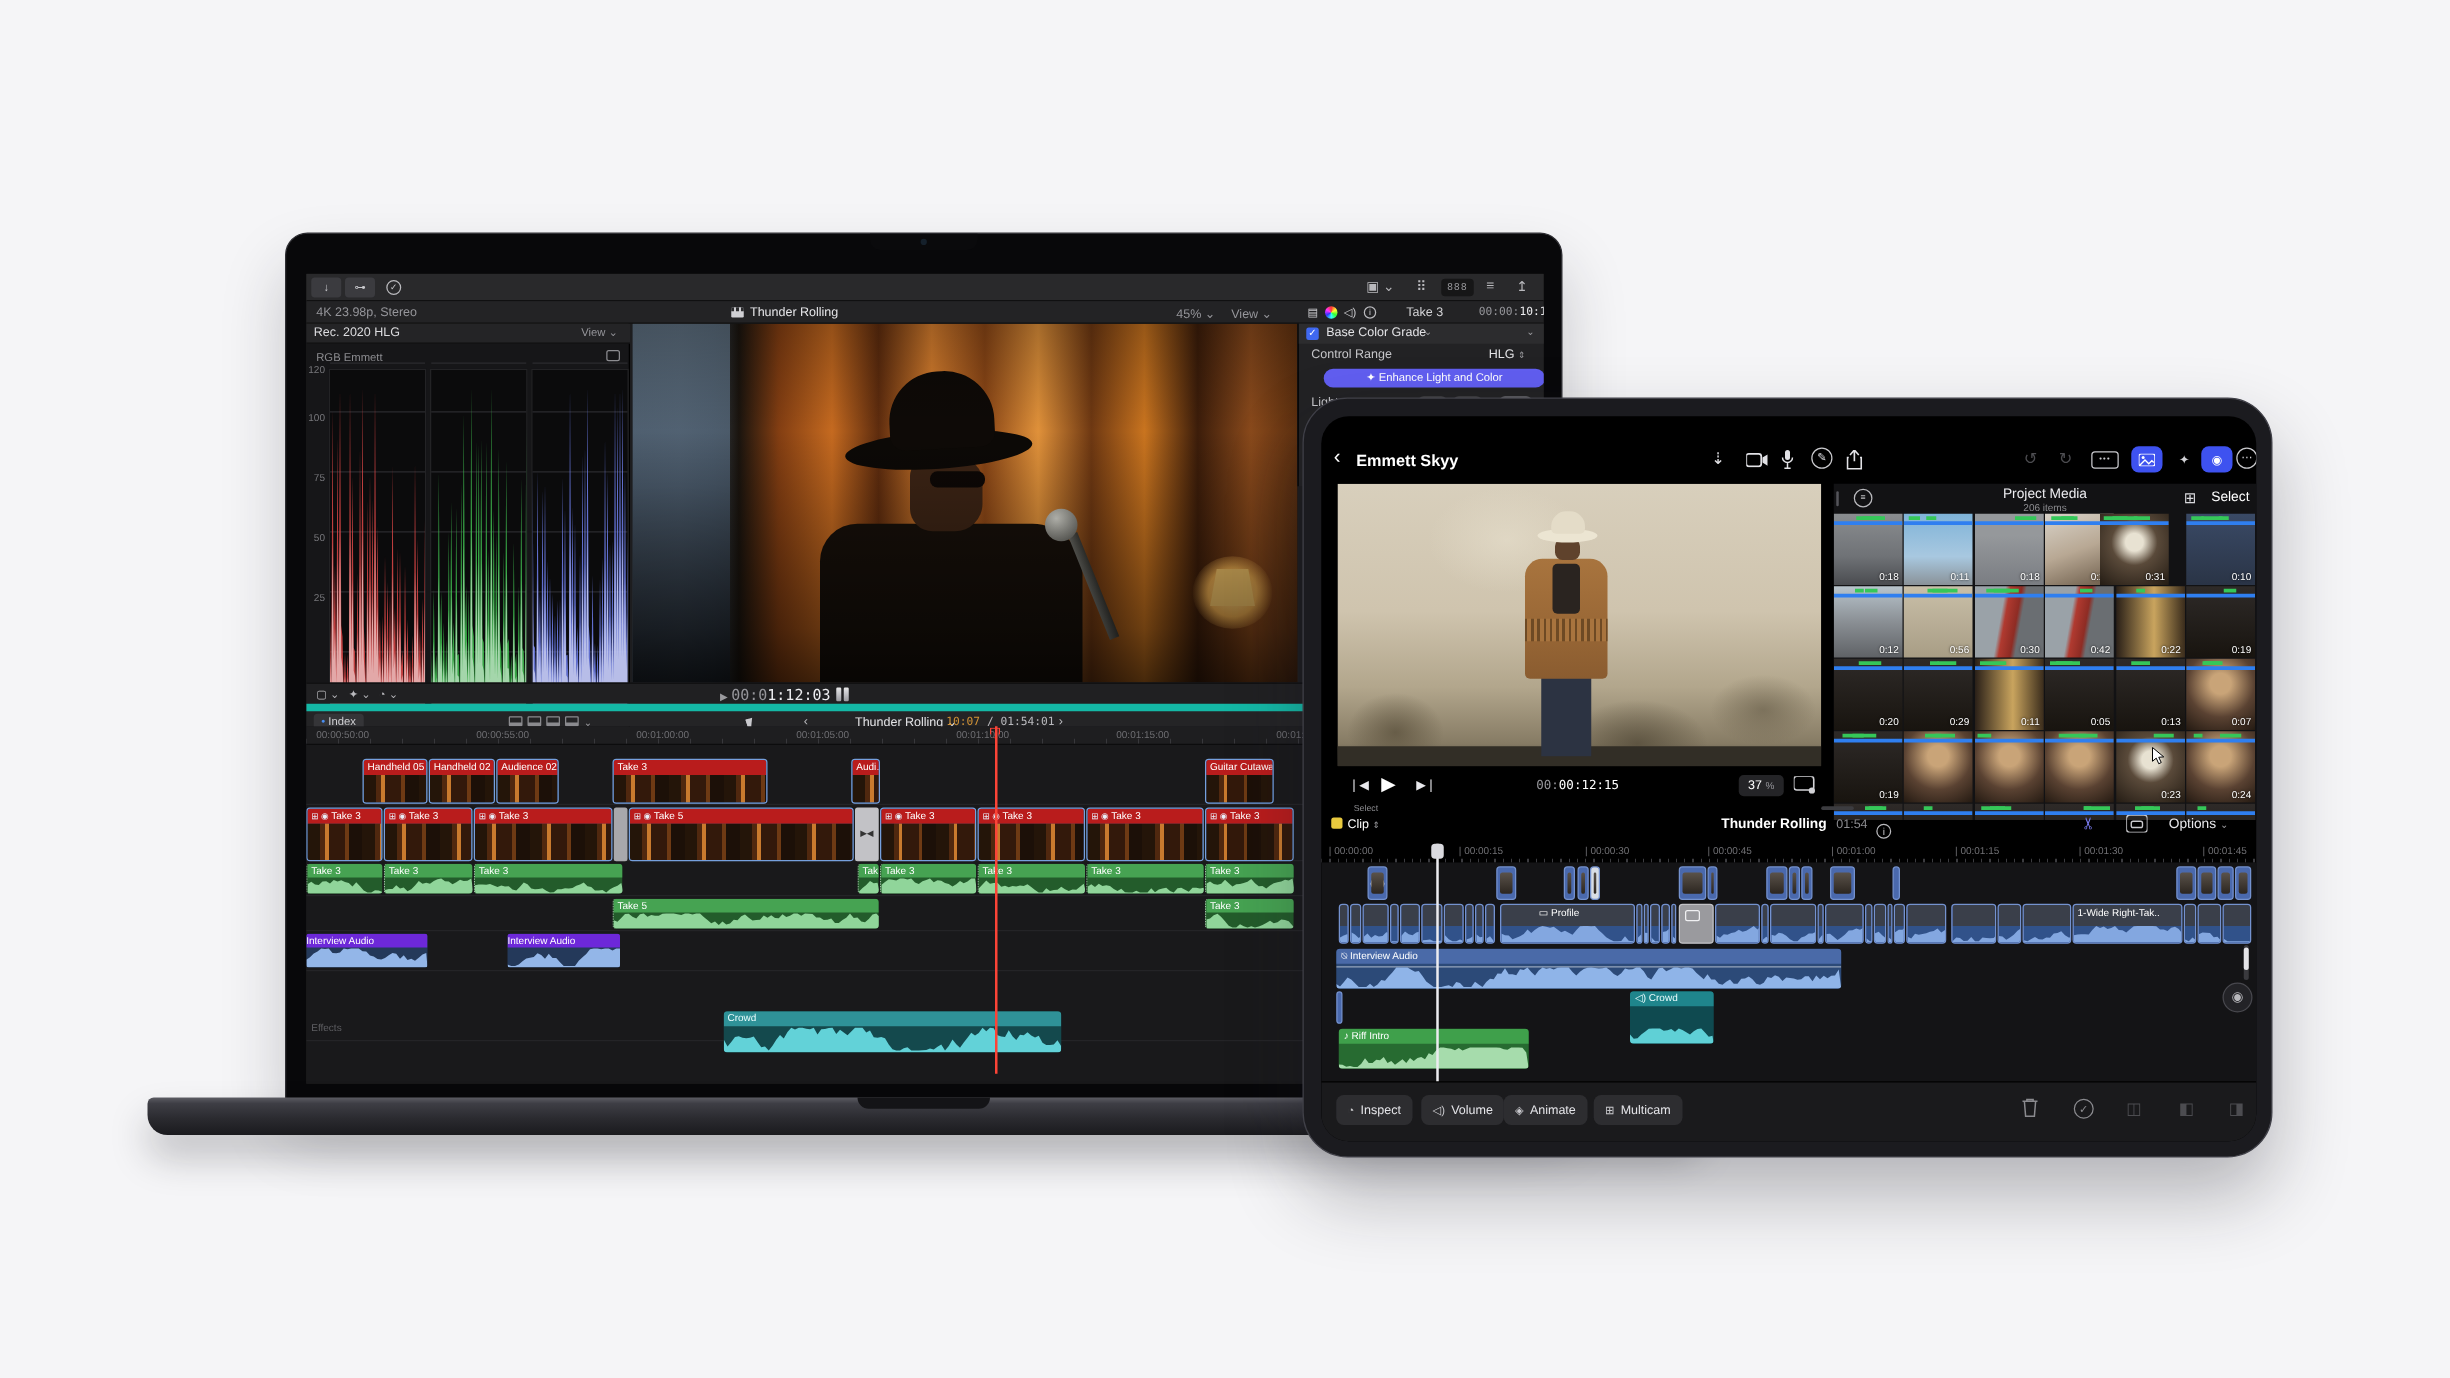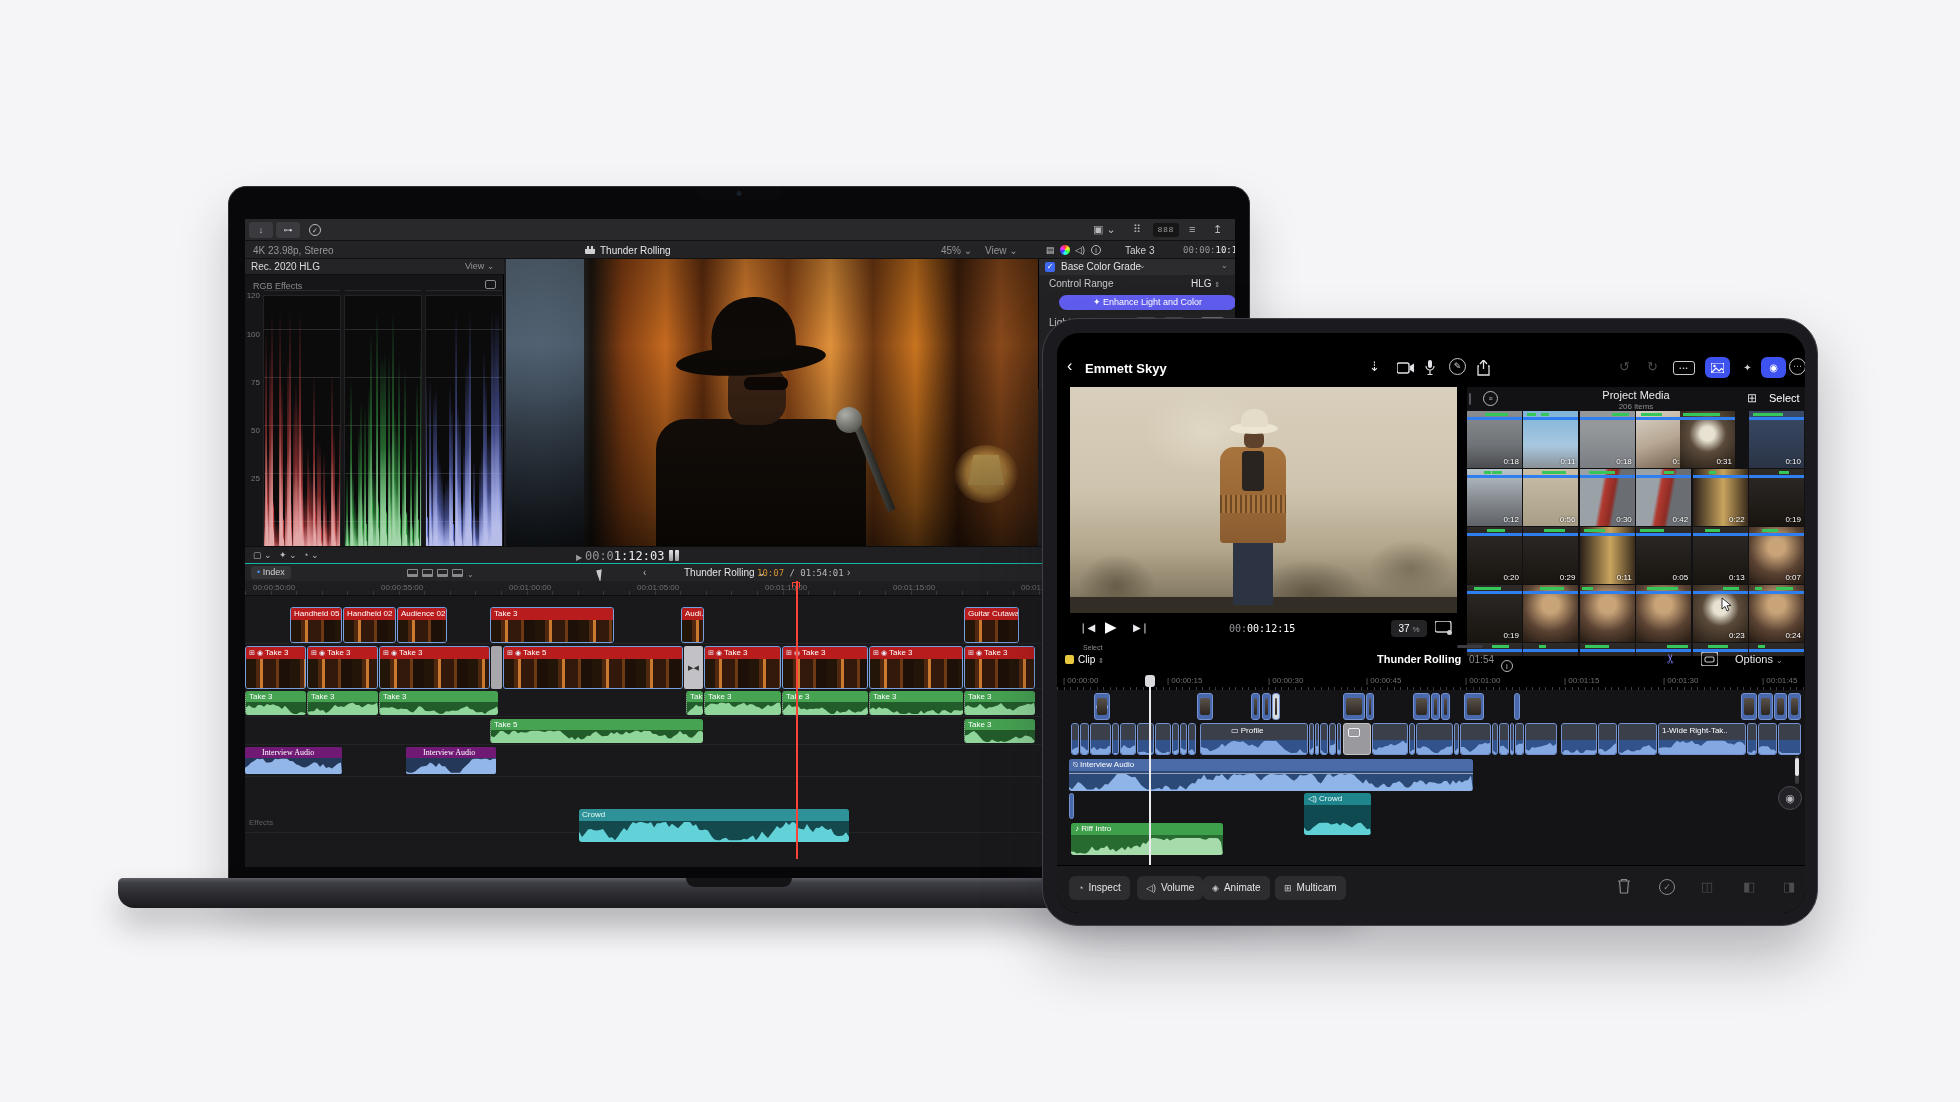--- a/index.html
+++ b/index.html
@@ -45,40 +45,40 @@
   .mv-body { position:absolute; left:150px; top:160px; width:210px; height:130px; background:#17100a; border-radius:30px 40px 0 0; }
   .mv-mic { position:absolute; left:330px; top:148px; width:26px; height:26px; border-radius:50%; background:radial-gradient(circle at 35% 30%,#d8d8d0,#8a8a84 60%,#55554f); }
   .mv-micstem { position:absolute; left:348px; top:168px; width:8px; height:90px; background:linear-gradient(90deg,#6a6a64,#3a3a36); transform:rotate(-22deg); transform-origin:top; }
   .mv-lamp { position:absolute; left:448px; top:186px; width:64px; height:58px; background:radial-gradient(circle,#f7cf7c 0%,#e8a94e 45%,rgba(160,90,25,0) 75%); border-radius:50%; }
   .mv-lampshade { position:absolute; left:462px; top:196px; width:36px; height:30px; background:#f2c368; clip-path:polygon(15% 0,85% 0,100% 100%,0 100%); }
   .mv-window { position:absolute; left:0; top:0; width:78px; height:287px; background:linear-gradient(180deg,#5d6f80 0%,#49596a 45%,#2c3540 80%,#1a2028 100%); opacity:.9; }
 
   .m-transport { position:absolute; left:0; top:327px; width:990px; height:17px; background:#202022; border-top:1px solid #0d0d0e; }
   .m-meter { position:absolute; top:3px; width:4px; height:11px; background:linear-gradient(180deg,#e8e8ea,#9a9aa0); border-radius:1px; }
 
-  .m-tlbar { position:absolute; left:0; top:344px; width:990px; height:18px; background:#242426; border-top:1px solid #14b8a6; }
+  .m-tlbar { position:absolute; left:0; top:344px; width:990px; height:18px; background:#242426; border-top:6px solid #14b8a6; }
   .idx { position:absolute; left:6px; top:2px; height:13px; padding:0 6px; background:#353538; border-radius:3px; font-size:9px; color:#d2d2d5; line-height:13px; }
   .mini-mon { display:inline-block; width:11px; height:8px; border:1px solid #8a8a8e; border-bottom:3px solid #8a8a8e; border-radius:1px; margin-right:4px; }
   .cursor-tool { display:inline-block; width:0; height:0; border-left:4px solid #c9c9cd; border-right:4px solid transparent; border-bottom:9px solid transparent; border-top:9px solid #c9c9cd; transform:rotate(-18deg) scale(.7); }
 
   .m-ruler { position:absolute; left:0; top:362px; width:990px; height:15px; background:#1e1e20; border-bottom:1px solid #0c0c0d; background-image:repeating-linear-gradient(90deg,#38383c 0 1px,transparent 1px 25.6px); background-size:100% 4px; background-position:0 bottom; background-repeat:no-repeat; }
   .rlab { position:absolute; top:2px; font-size:8px; color:#6e6e72; }
 
   .m-tracks { position:absolute; left:0; top:377px; width:990px; height:271px; background:#19191b; }
   .lane-line { position:absolute; left:0; width:990px; height:1px; background:#242427; }
   .clip { position:absolute; border-radius:3px; overflow:hidden; }
   .vclip { border:1px solid #76a0dd; background:#2f4a72; }
   .vlab { height:12px; background:#b91c1c; color:#fff; font-size:8px; line-height:12px; padding-left:3px; overflow:hidden; white-space:nowrap; }
   .badge { font-size:7px; color:#e8eef8; margin-right:2px; }
   .vthumb { position:absolute; left:0; right:0; top:12px; bottom:0; background:repeating-linear-gradient(90deg,#241509 0 10px,#50280f 10px 14px,#c97a2e 14px 17px,#33190b 17px 30px,#6e3a14 30px 33px,#1c1008 33px 44px); }
   .gclip { background:#235c2b; border-left:1px dotted rgba(255,255,255,.6); }
   .glab { height:11px; background:#46a352; color:#fff; font-size:8px; line-height:11px; padding-left:3px; white-space:nowrap; overflow:hidden; }
   .gwave { position:absolute; left:0; right:0; top:11px; bottom:0; }
   .iaclip { background:#24395a; border-radius:2px; }
-  .ialab { height:11px; background:#701a75; color:#fff; font-size:8px; line-height:11px; padding-left:17px; white-space:nowrap; overflow:hidden;font-family:Liberation Serif, serif; }
+  .ialab { height:11px; background:#6d28d9; color:#fff; font-size:8px; line-height:11px; padding-left:0; white-space:nowrap; overflow:hidden; }
   .tclip { background:#14494d; }
   .tlab { height:12px; background:#2f9298; color:#eafcfd; font-size:8px; line-height:12px; padding-left:3px; }
   .gapclip { background:#a8a8ac; border-radius:2px; }
   .transclip { background:#c2c2c6; border-radius:2px; color:#333; font-size:7px; text-align:center; }
   .m-playhead { position:absolute; left:551px; top:362px; width:2px; height:278px; background:#fb4437; z-index:5; }
   .m-ph-top { position:absolute; left:547px; top:363px; width:8px; height:9px; border:1.5px solid #fb4437; clip-path:polygon(0 0,100% 0,100% 55%,50% 100%,0 55%); z-index:6; }
 
   
   .m-inspector { position:absolute; left:793px; top:40px; width:197px; height:130px; background:#222224; border-left:1px solid #000; }
   .insp-row1 { position:absolute; left:0; top:0; width:197px; height:16px; background:#2c2c2e; }
@@ -192,21 +192,21 @@
       <span class="abs" style="left:846px;top:4px;width:10px;height:10px;border:1px solid #b9b9bd;border-radius:50%;font-size:7px;text-align:center;line-height:10px;color:#c9c9cd">i</span>
       <span class="abs txt" style="left:880px;top:4px;color:#d2d2d5">Take 3</span>
       <span class="abs txt mono" style="left:938px;top:4px;font-size:9px"><span class="dim">00:00:</span><span style="color:#ececef">10:17</span></span>
     </div>
 
     <div class="m-scopes">
       <div class="sc-head">
         <span class="abs txt" style="left:6px;top:2px;color:#dcdcdf">Rec. 2020 HLG</span>
         <span class="abs txt dim" style="left:220px;top:2px;font-size:9px"><span>View</span> ⌄</span>
       </div>
-      <span class="abs txt" style="left:8px;top:22px;font-size:9px;color:#8c8c90">RGB Effects</span>
+      <span class="abs txt" style="left:8px;top:22px;font-size:9px;color:#8c8c90">RGB Emmett</span>
       <span class="abs" style="left:240px;top:21px;width:11px;height:9px;border:1px solid #8c8c90;border-radius:2px"></span>
       <div id="scope-area">
           <span class="sc-scale txt" style="left: 0px; top: 32px;">120</span>
           <span class="sc-scale txt" style="left: 0px; top: 70.5714px;">100</span>
           <span class="sc-scale txt" style="left: 0px; top: 118.786px;">75</span>
           <span class="sc-scale txt" style="left: 0px; top: 167px;">50</span>
           <span class="sc-scale txt" style="left: 0px; top: 215.214px;">25</span>
           <div class="sc-panel" style="left: 18px;">
             <div class="sc-grid" style="top: -6px;"></div>
             <div class="sc-grid" style="top: 33px;"></div>

